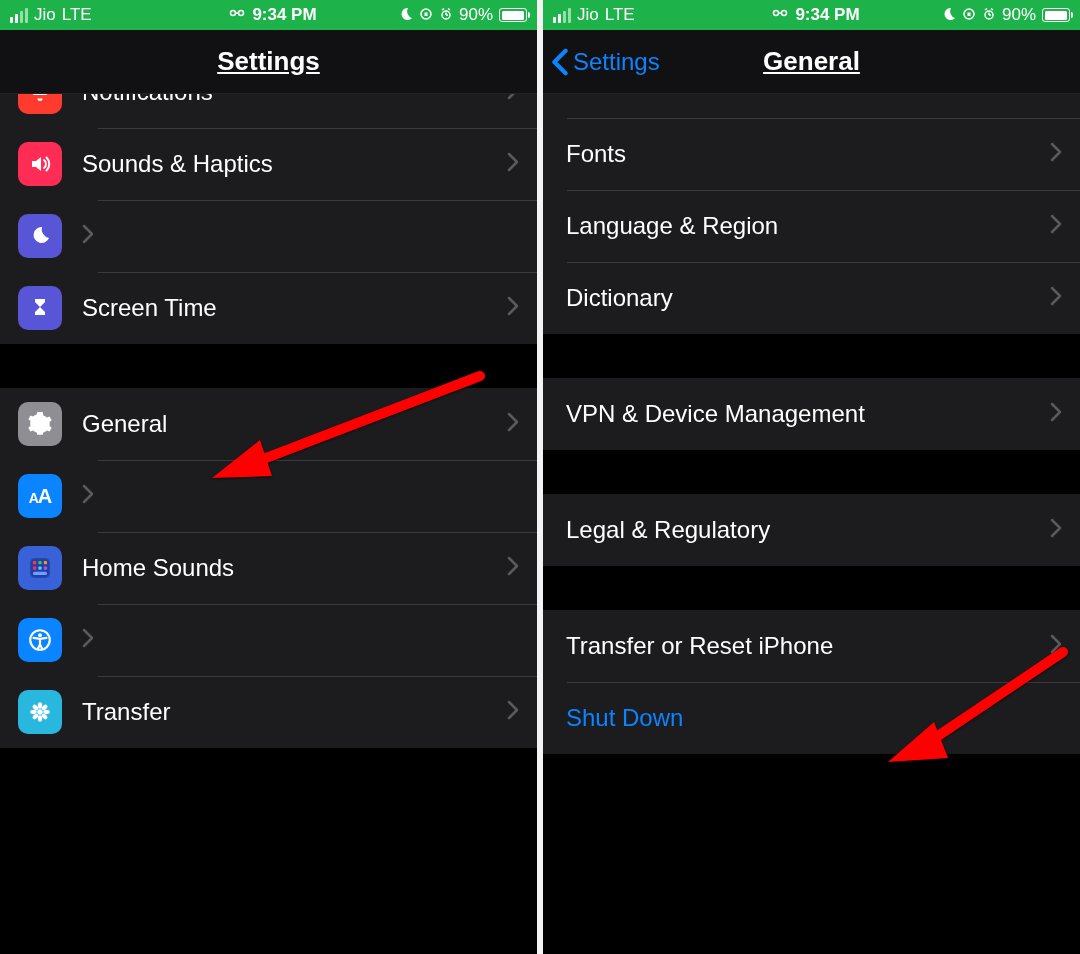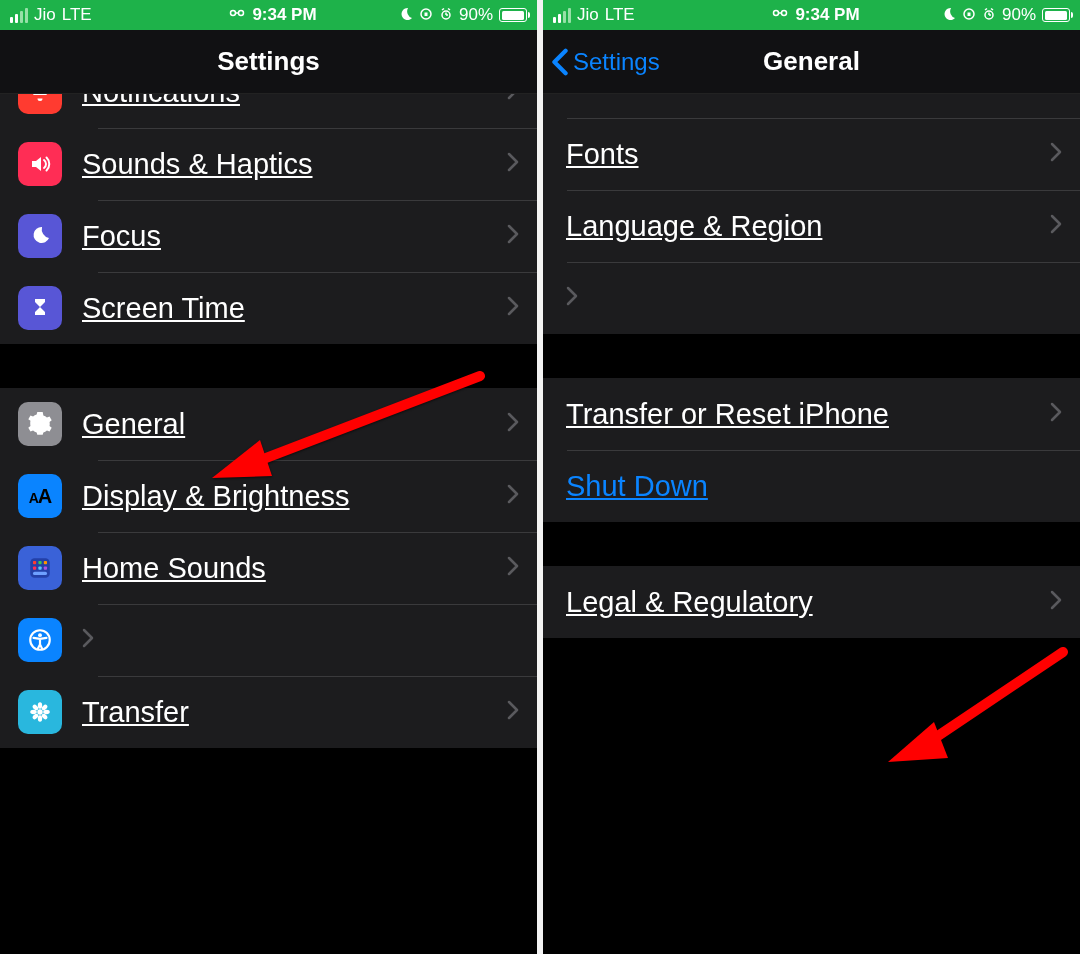--- a/index.html
+++ b/index.html
@@ -64,20 +64,21 @@
 
   
   .navbar {
     height: 64px;
     background: #111113;
     display:flex;
     align-items:center;
     justify-content:center;
     position:relative;
     border-bottom:1px solid #222;
+    text-decoration:underline;
   }
   .navbar .title { font-size:26px; font-weight:700; color:#fff;}
   .navbar .back {
     position:absolute; left:8px; top:0; bottom:0; display:flex; align-items:center; color:var(--blue); font-size:24px; gap:4px; cursor:pointer;
   }
   .navbar .back svg{width:18px; height:28px;}
   .navbar .back-label{font-size:24px;}
 
   
   .scroll { flex:1; overflow:hidden; }
@@ -91,21 +92,21 @@
   .row.no-icon { padding-left: 23px; }
   .row + .row::before{
     content:""; position:absolute; left:98px; right:0; top:0; height:1px; background:var(--separator);
   }
   .no-icon.row + .no-icon.row::before,
   .group.right .row + .row::before { left:24px; }
   .row .icon{
     width:44px; height:44px; border-radius:10px; flex-shrink:0; margin-right:20px;
     display:flex; align-items:center; justify-content:center;
   }
-  .row .label{ font-size:29px; color:#fff; flex:1; font-weight:400;text-decoration:underline;}
+  .row .label{ font-size:24px; color:#fff; flex:1; font-weight:400;}
   .row .label.blue{ color:var(--blue); }
   .chev{ color:#5a5a5e; }
   .chev svg{width:12px; height:20px;}
 
   .sep-partial-top::before{
     content:""; position:absolute; left:24px; right:0; top:0; height:1px; background:var(--separator);
   }
 
   
   .arrow { position:absolute; pointer-events:none; }
@@ -201,21 +202,20 @@
               <path d="M2 2l8 8-8 8" fill="none" stroke="currentColor" stroke-width="2.5" stroke-linecap="round" stroke-linejoin="round"></path>
             </svg></span>
       </div>
 
       <div class="row">
         <span class="icon" style="background:#5856d6">
           <svg width="24" height="24" viewBox="0 0 24 24" fill="#fff">
               <path d="M14 3a8 8 0 1 0 7 11 9 9 0 0 1-7-11z"></path>
             </svg>
         </span>
-        <span class="label">Focus</span>
         <span class="chev"><svg viewBox="0 0 12 20">
               <path d="M2 2l8 8-8 8" fill="none" stroke="currentColor" stroke-width="2.5" stroke-linecap="round" stroke-linejoin="round"></path>
             </svg></span>
       </div>
 
       <div class="row">
         <span class="icon" style="background:#5856d6">
           <svg width="24" height="24" viewBox="0 0 24 24" fill="#fff">
               <path d="M7 3h10v3l-5 5 5 5v3H7v-3l5-5-5-5V3z"></path>
             </svg>
@@ -237,23 +237,22 @@
         </span>
         <span class="label">General</span>
         <span class="chev"><svg viewBox="0 0 12 20">
               <path d="M2 2l8 8-8 8" fill="none" stroke="currentColor" stroke-width="2.5" stroke-linecap="round" stroke-linejoin="round"></path>
             </svg></span>
       </div>
 
 
       <div class="row">
         <span class="icon" style="background:#0a84ff">
-          <span style="color:#000000;font-weight:700;font-size:14px;letter-spacing:-1px;">A<span style="font-size:20px;">A</span></span>
-        </span>
-        <span class="label">Display &amp; Brightness</span>
+          <span style="color:#ffffff;font-weight:700;font-size:14px;letter-spacing:-1px;">A<span style="font-size:20px;">A</span></span>
+        </span>
         <span class="chev"><svg viewBox="0 0 12 20">
               <path d="M2 2l8 8-8 8" fill="none" stroke="currentColor" stroke-width="2.5" stroke-linecap="round" stroke-linejoin="round"></path>
             </svg></span>
       </div>
 
       <div class="row">
         <span class="icon" style="background:#3a62d8">
           <svg width="26" height="26" viewBox="0 0 24 24">
               <rect x="3" y="3" width="18" height="18" rx="4" fill="#2340a8"></rect>
           <g fill="#fff">
@@ -394,45 +393,54 @@
               <path d="M2 2l8 8-8 8" fill="none" stroke="currentColor" stroke-width="2.5" stroke-linecap="round" stroke-linejoin="round"></path>
             </svg></span>
       </div>
       <div class="row no-icon">
         <span class="label">Language &amp; Region</span>
         <span class="chev"><svg viewBox="0 0 12 20">
               <path d="M2 2l8 8-8 8" fill="none" stroke="currentColor" stroke-width="2.5" stroke-linecap="round" stroke-linejoin="round"></path>
             </svg></span>
       </div>
       <div class="row no-icon">
-        <span class="chev"><svg viewBox="0 0 12 20">
-              <path d="M2 2l8 8-8 8" fill="none" stroke="currentColor" stroke-width="2.5" stroke-linecap="round" stroke-linejoin="round"></path>
-            </svg></span>
-      </div>
-    </div>
-
+        <span class="label">Dictionary</span>
+        <span class="chev"><svg viewBox="0 0 12 20">
+              <path d="M2 2l8 8-8 8" fill="none" stroke="currentColor" stroke-width="2.5" stroke-linecap="round" stroke-linejoin="round"></path>
+            </svg></span>
+      </div>
+    </div>
 
     <div class="group right">
       <div class="row no-icon">
+        <span class="label">VPN &amp; Device Management</span>
+        <span class="chev"><svg viewBox="0 0 12 20">
+              <path d="M2 2l8 8-8 8" fill="none" stroke="currentColor" stroke-width="2.5" stroke-linecap="round" stroke-linejoin="round"></path>
+            </svg></span>
+      </div>
+    </div>
+
+    <div class="group right">
+      <div class="row no-icon">
+        <span class="label">Legal &amp; Regulatory</span>
+        <span class="chev"><svg viewBox="0 0 12 20">
+              <path d="M2 2l8 8-8 8" fill="none" stroke="currentColor" stroke-width="2.5" stroke-linecap="round" stroke-linejoin="round"></path>
+            </svg></span>
+      </div>
+    </div>
+
+    <div class="group right">
+      <div class="row no-icon">
         <span class="label">Transfer or Reset iPhone</span>
         <span class="chev"><svg viewBox="0 0 12 20">
               <path d="M2 2l8 8-8 8" fill="none" stroke="currentColor" stroke-width="2.5" stroke-linecap="round" stroke-linejoin="round"></path>
             </svg></span>
       </div>
       <div class="row no-icon">
         <span class="label blue">Shut Down</span>
-      </div>
-    </div>
-
-    <div class="group right">
-      <div class="row no-icon">
-        <span class="label">Legal &amp; Regulatory</span>
-        <span class="chev"><svg viewBox="0 0 12 20">
-              <path d="M2 2l8 8-8 8" fill="none" stroke="currentColor" stroke-width="2.5" stroke-linecap="round" stroke-linejoin="round"></path>
-            </svg></span>
       </div>
     </div>
 
     <div class="gap-end"></div>
   </div>
 
   <div class="arrow" style="left:335px; top:640px;">
     <svg width="200" height="140" viewBox="0 0 200 140">
       <line x1="185" y1="12" x2="42" y2="108" stroke="#ff0000" stroke-width="10" stroke-linecap="round"></line>
       <polygon points="10,122 56,82 70,118" fill="#ff0000"></polygon>

